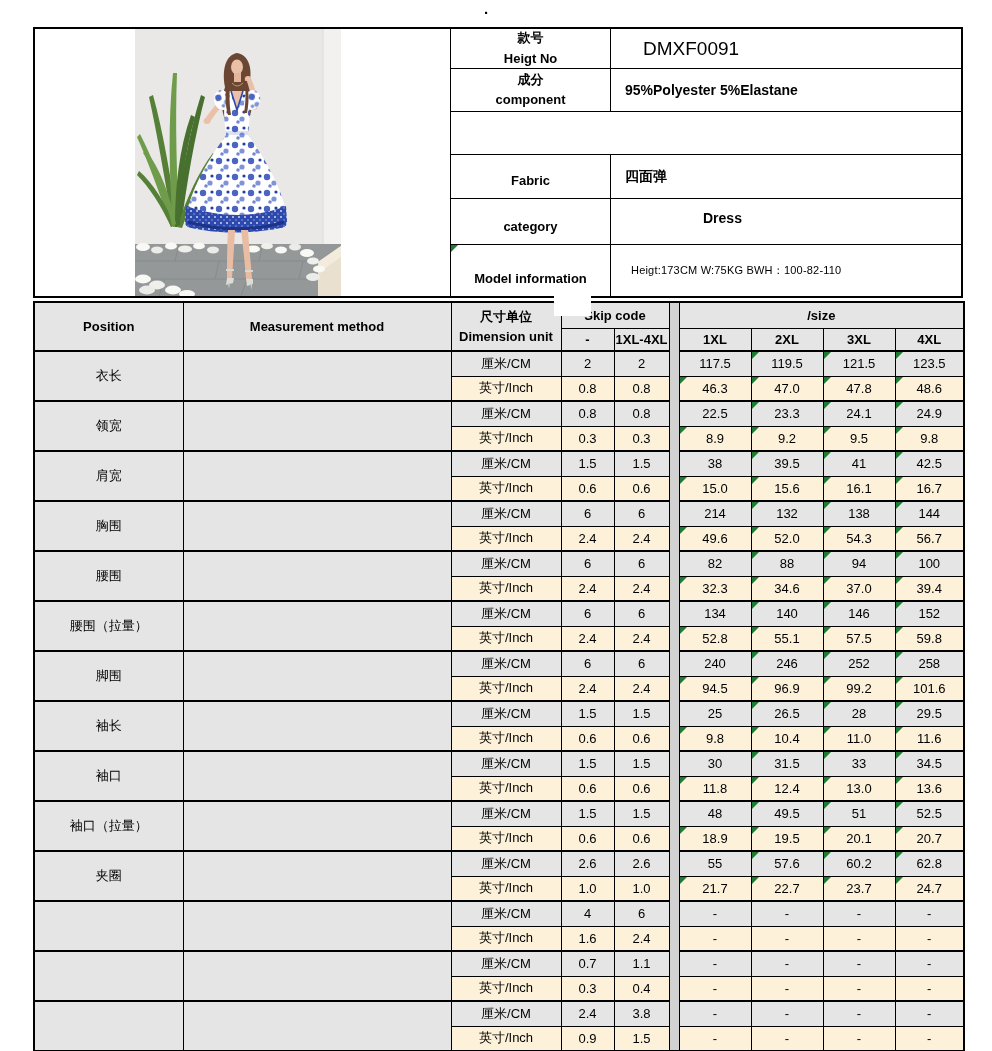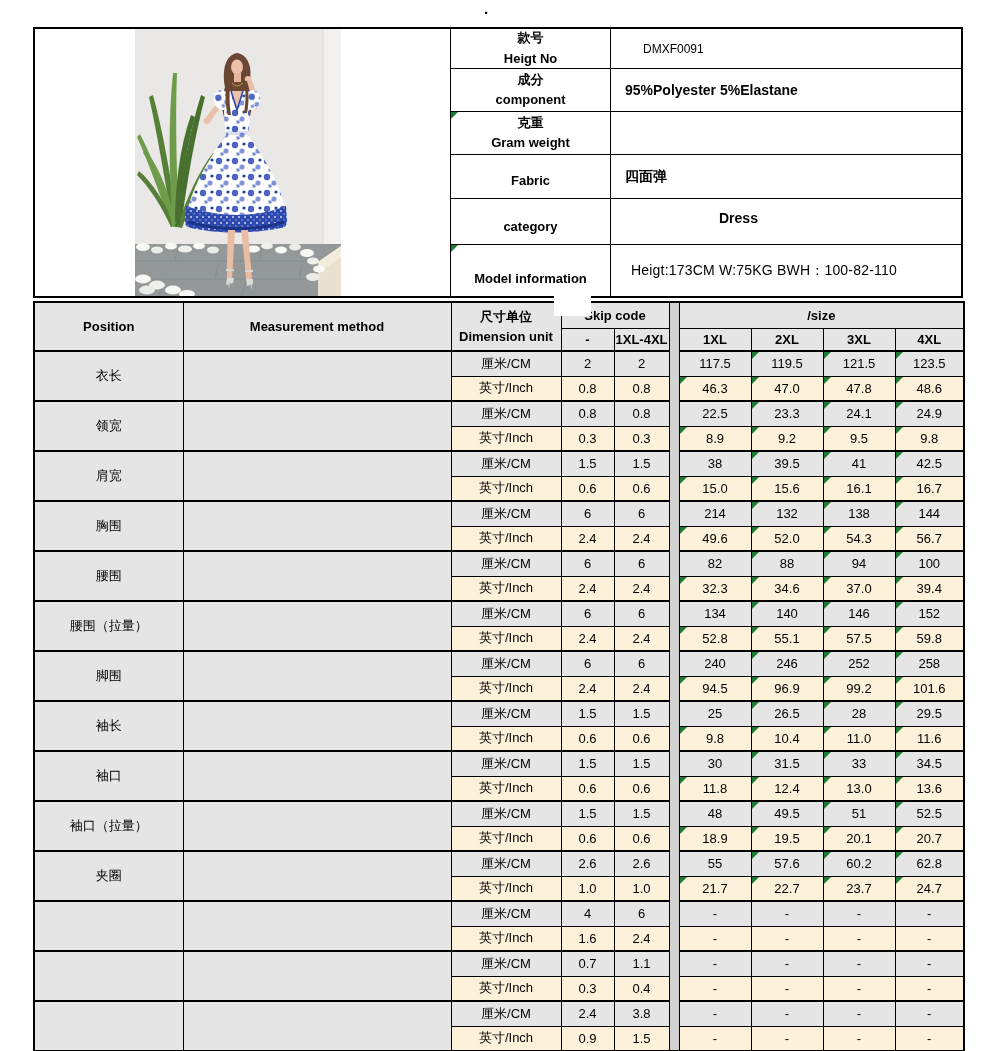--- a/index.html
+++ b/index.html
@@ -24,34 +24,34 @@
   }
   .photo-cell{width:416px;border-right:1px solid var(--ink);position:relative;box-sizing:border-box;}
   .photo-cell svg{position:absolute;left:100px;top:0px;}
   .info-col{flex:1;display:flex;flex-direction:column;}
   .info-row{display:flex;border-bottom:1px solid var(--ink);box-sizing:border-box;}
   .info-row:last-child{border-bottom:none;}
   .info-row:nth-child(1){height:40px;gap:10px;}
   .info-row:nth-child(2){height:43px;}
   .info-row:nth-child(3){height:43px;}
   .info-row:nth-child(4){height:44px;}
-  .info-row:nth-child(5){height:46px;gap:16px;}
+  .info-row:nth-child(5){height:46px;}
   .info-row:nth-child(6){flex:1;gap:8px;}
   .info-label{
     width:160px;border-right:1px solid var(--ink);box-sizing:border-box;
     display:flex;flex-direction:column;justify-content:center;align-items:center;
     font-weight:bold;font-size:13px;line-height:1.55;position:relative;text-align:center;
   }
   .info-label.single{justify-content:flex-end;padding-bottom:7px;}
   .info-value{flex:1;display:flex;align-items:center;font-size:14px;padding-left:14px;box-sizing:border-box;}
-  .v-xl{font-size:12px;padding-left:22px;}
+  .v-xl{font-size:19px;padding-left:22px;}
   .v-282{font-size:15px;padding-left:22px;}
   .v-bold{font-weight:bold;}
   .v-dress{padding-left:92px;align-items:flex-start;padding-top:11px;}
-  .v-model{font-size:14px;padding-left:12px;letter-spacing:0.2px;}
+  .v-model{font-size:11px;padding-left:12px;letter-spacing:0.2px;}
 
   
   .mark,.tri{
     position:absolute;top:0;left:0;width:0;height:0;
     border-top:7px solid var(--green);border-right:7px solid transparent;
   }
 
   
   .size-table{
     position:absolute;left:33px;top:301px;width:930px;
@@ -210,25 +210,20 @@
   <div class="info-row">
     <div class="info-label">
 
       <span class="lbl-cn">成分</span>
       <span class="lbl-en">component</span>
     </div>
     <div class="info-value v-bold">95%Polyester 5%Elastane</div>
   </div>
 
   <div class="info-row">
-    <div class="info-label">
-      <span class="mark"></span>
-      <span class="lbl-cn">克重</span>
-      <span class="lbl-en">Gram weight</span>
-    </div>
   </div>
 
   <div class="info-row">
     <div class="info-label single">
 
       <span class="lbl-en">Fabric</span>
     </div>
     <div class="info-value v-bold">四面弹</div>
   </div>
 

